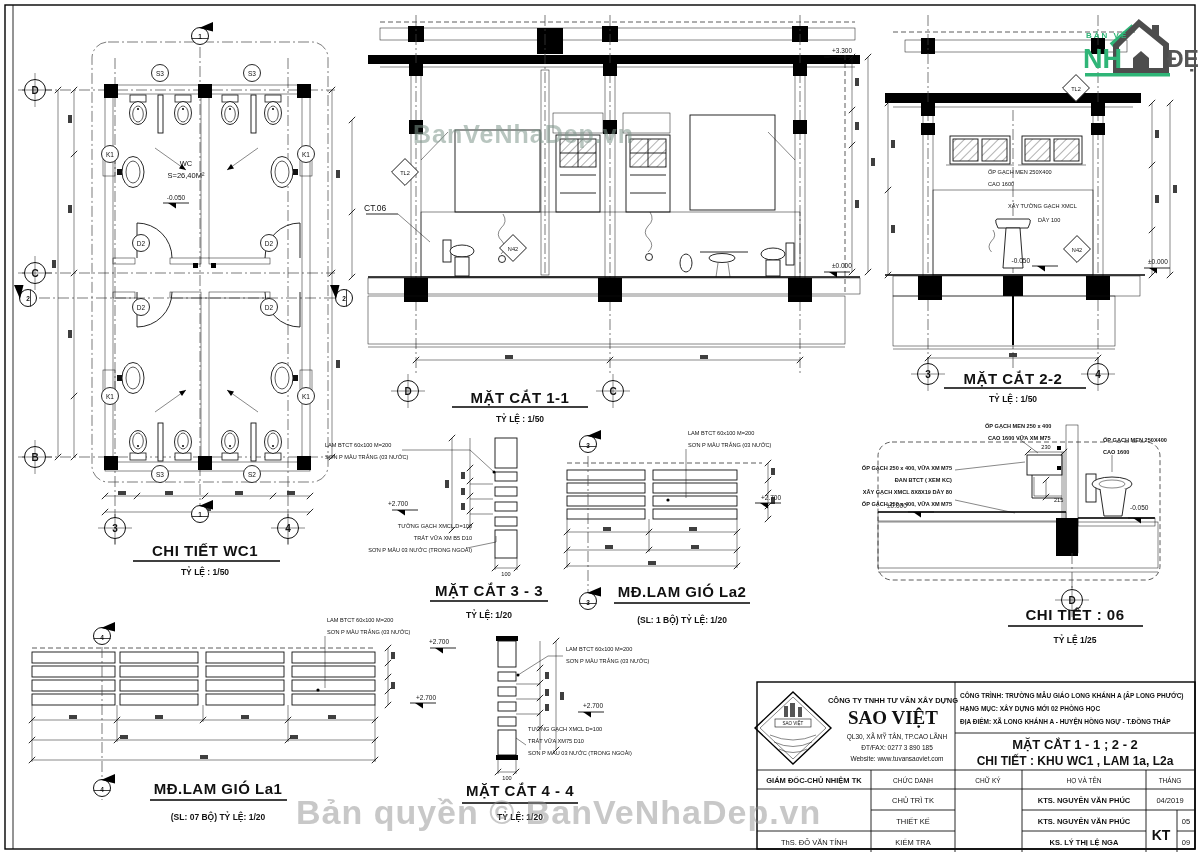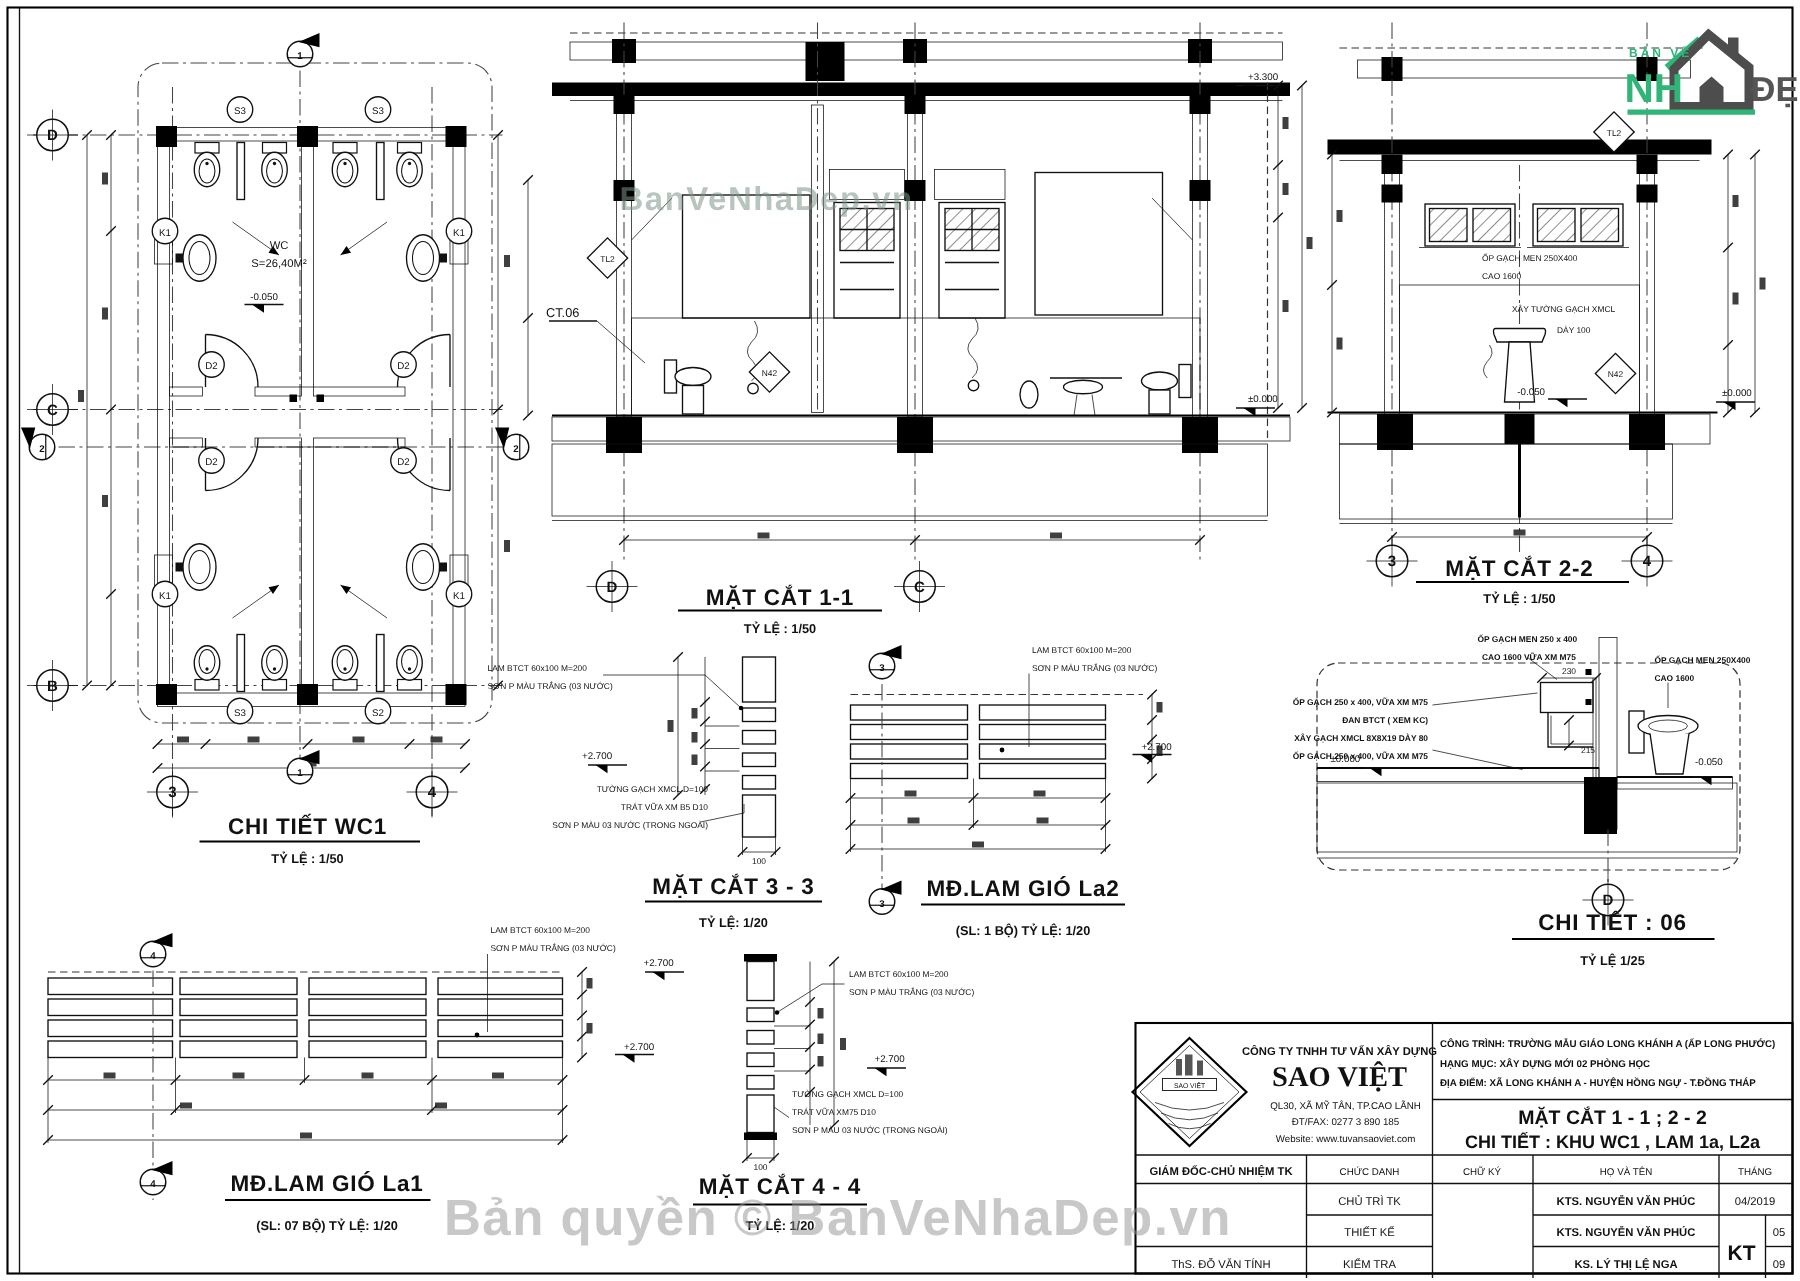--- a/index.html
+++ b/index.html
@@ -17,21 +17,21 @@
   .t5 {font-size:5.6px;}
   .t6 {font-size:6.5px;}
   .t7 {font-size:7.5px;}
   .t8 {font-size:8.5px;}
   .t10{font-size:10px;}
   .t15{font-size:15px;font-weight:bold;letter-spacing:.5px;}
   .b  {font-weight:bold;}
   .mid{text-anchor:middle;}
   .end{text-anchor:end;}
   .smu{fill:#1d1d1d;opacity:.85;stroke:none;}
-  .wm-center{position:absolute;left:413px;top:120px;font-size:22px;font-weight:bold;
+  .wm-center{position:absolute;left:413px;top:120px;font-size:25px;font-weight:bold;
              color:rgba(125,150,138,.55);letter-spacing:1px;z-index:5;}
   .wm-bottom{position:absolute;left:296px;top:793px;font-size:34px;font-weight:bold;
              color:rgba(145,145,145,.5);letter-spacing:1px;z-index:5;}
 </style>
 </head>
 <body>
 
 <div id="sheet">
 
 <svg width="1200" height="854" viewBox="0 0 1200 854">

